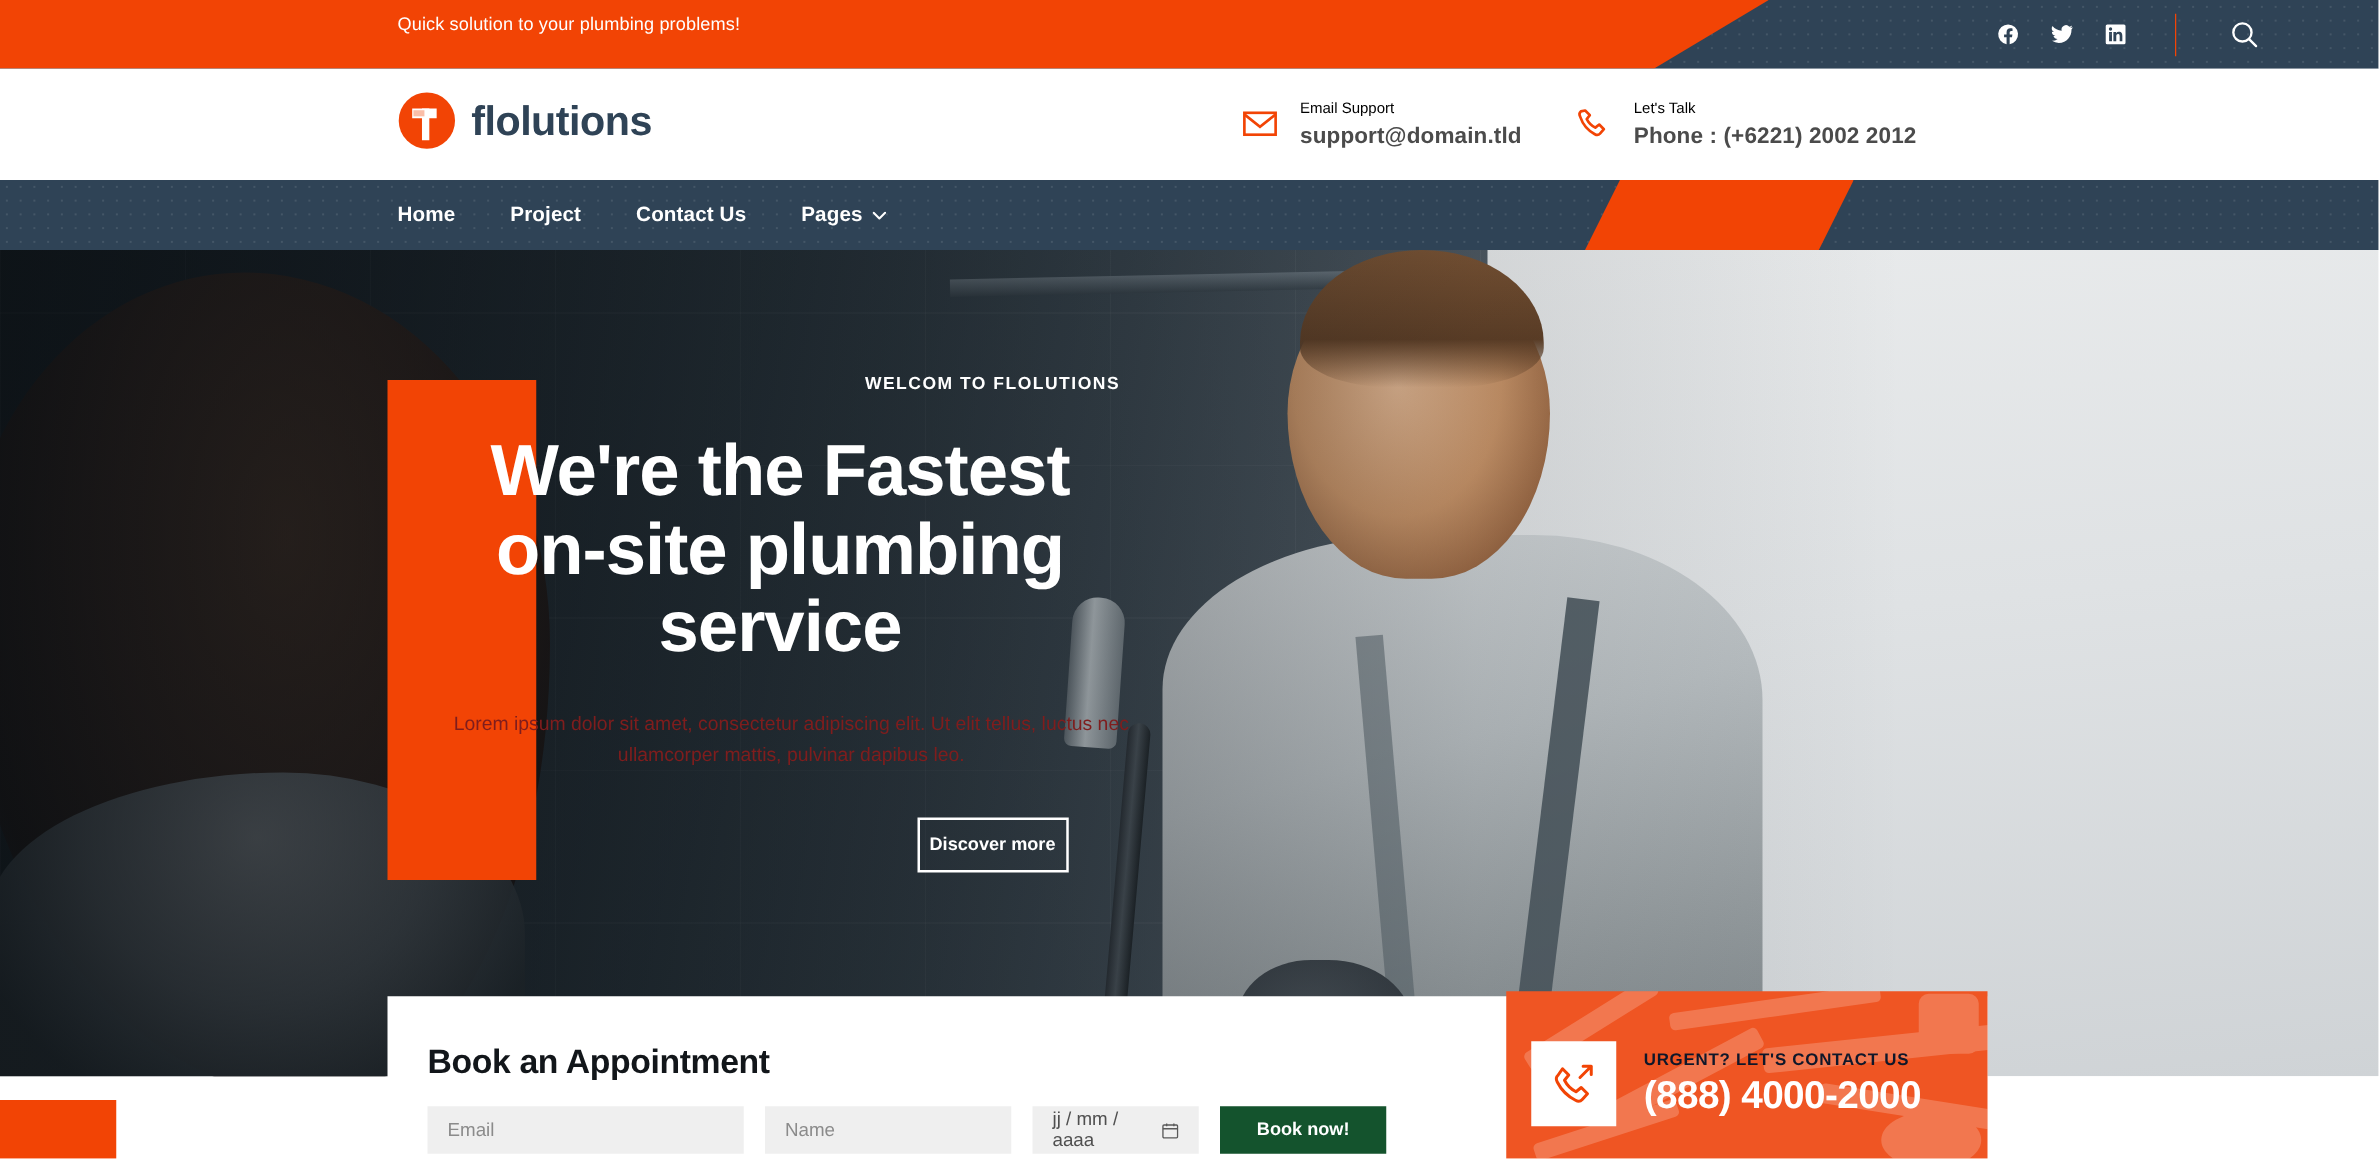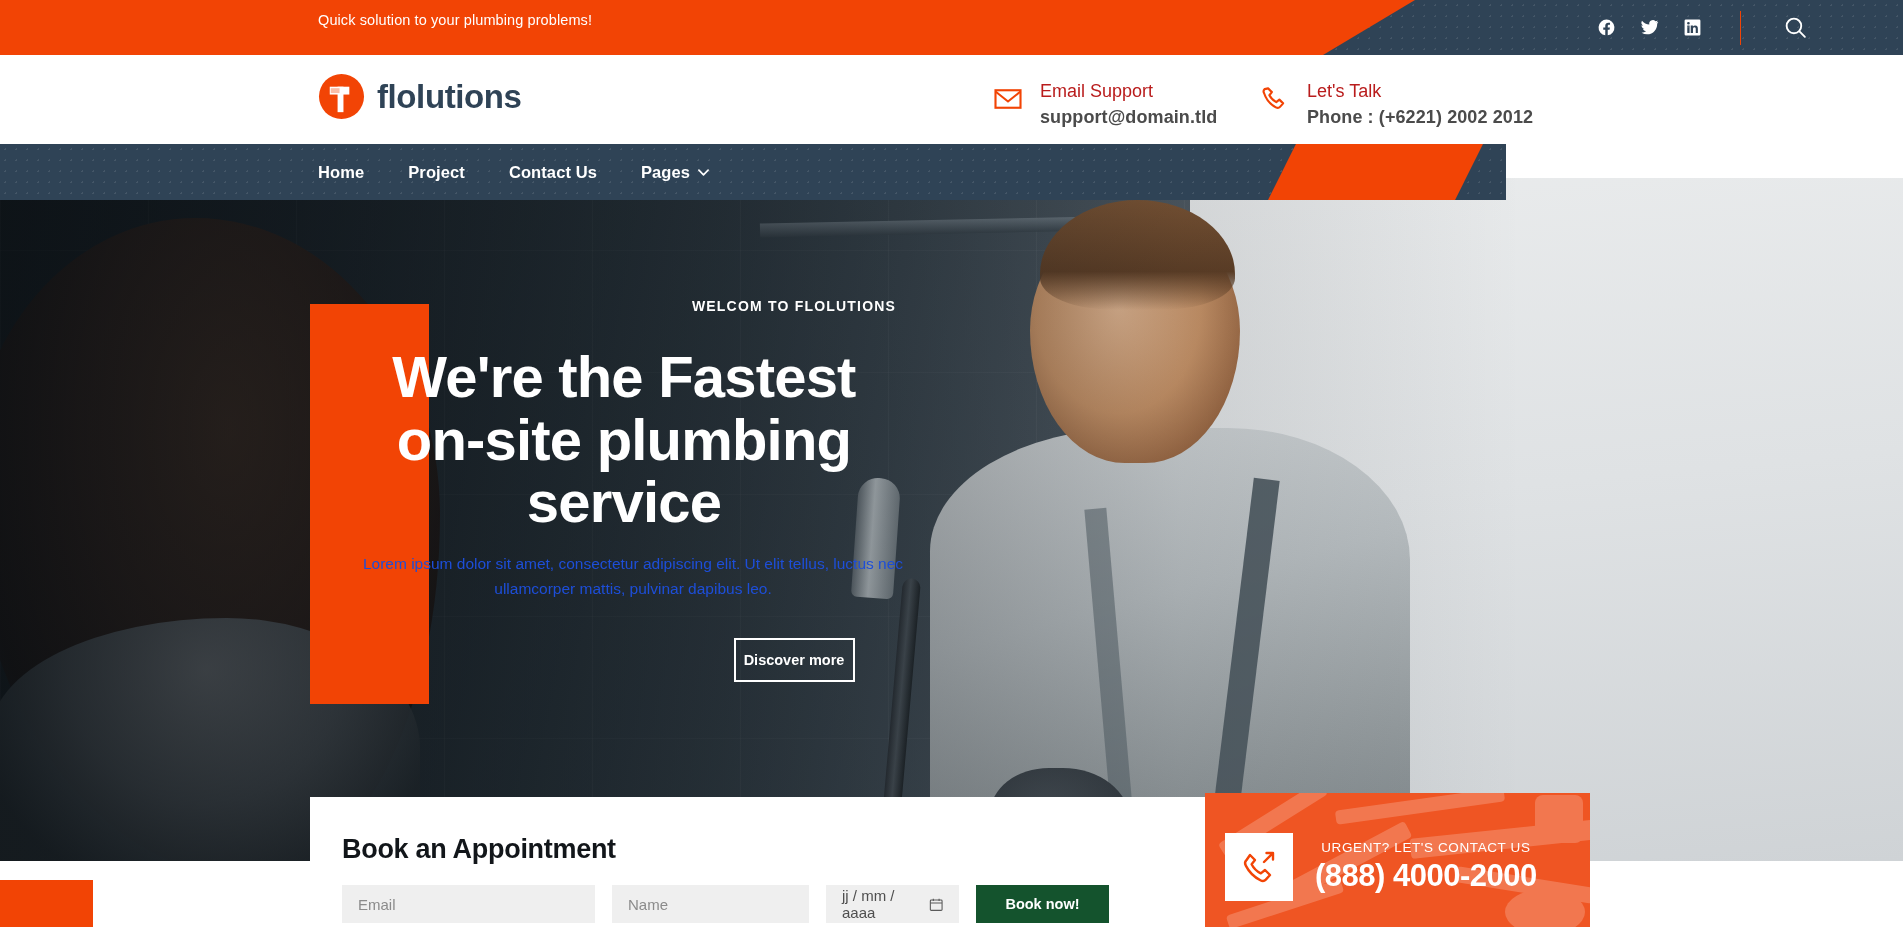--- a/index.html
+++ b/index.html
@@ -57,26 +57,26 @@
     font-size: 33px; font-weight: 700; color: #2f4356;
     letter-spacing: -.4px; font-family: "Liberation Sans", sans-serif;
   }
   .contact-group {
     position: absolute; top: 23px; display: flex; align-items: flex-start; gap: 17px;
   }
   .contact-email { left: 993px; }
   .contact-phone { left: 1260px; }
   .ci-box { width: 30px; height: 30px; margin-top: 6px; flex:none; }
   .ci-box svg { width: 30px; height: 30px; display:block; }
-  .c-label { font-size: 18px; color: #b91c1c; line-height: 1.45; }
+  .c-label { font-size: 12px; color: #000000; line-height: 1.45; }
   .c-value { font-size: 18px; color: #4b4b4b; font-weight: 700; line-height: 1.45; letter-spacing:.1px; }
 
   
   .navbar {
-    position: absolute; top: 144px; left: 0; width: 1506px; height: 56px;
+    position: absolute; top: 144px; left: 0; width: 1903px; height: 56px;
     background: #2f4356;
     background-image: radial-gradient(rgba(255,255,255,.10) 1px, transparent 1px);
     background-size: 11px 11px;
     z-index: 6; overflow: hidden;
   }
   .nav-accent {
     position: absolute; top: 0; left: 1268px; width: 215px; height: 56px;
     background: #f24405;
     clip-path: polygon(13% 0, 100% 0, 87% 100%, 0 100%);
   }
@@ -188,22 +188,22 @@
   }
   .hero-kicker {
     font-size: 14px; font-weight: 700; color: #ffffff;
     letter-spacing: 1.2px; margin-bottom: 32px;
   }
   .hero-title {
     font-size: 58px; line-height: 1.08; font-weight: 700; color: #ffffff;
     letter-spacing: -.8px; max-width: 560px;
   }
   .hero-desc {
-    margin-top: 17px; font-size: 15.5px; line-height: 1.62;
-    color: #1d4ed8; max-width: 578px;
+    margin-top: 33px; font-size: 15.5px; line-height: 1.62;
+    color: #7f1d1d; max-width: 578px;
   }
   .hero-btn {
     margin-top: 37px; display:inline-flex; align-items:center; justify-content:center;
     width: 121px; height: 44px; border: 2px solid #ffffff;
     color:#ffffff; font-size: 14.5px; font-weight: 700; cursor:pointer;
     background: transparent;
   }
 
   
   .book-card {
@@ -245,21 +245,21 @@
   .ut { position:absolute; background:#ffffff; border-radius:4px; }
   .urgent-inner {
     position:absolute; left: 20px; top: 40px; display:flex; align-items:center; gap: 22px;
   }
   .urgent-iconbox {
     width: 68px; height: 68px; background:#ffffff;
     display:flex; align-items:center; justify-content:center; flex:none;
   }
   .urgent-iconbox svg { width: 40px; height: 40px; display:block; }
   .urgent-label {
-    font-size: 13.5px; font-weight:400; color:#ffffff; letter-spacing:.6px;text-align:center;
+    font-size: 13.5px; font-weight:700; color:#0f172a; letter-spacing:.6px;
   }
   .urgent-number {
     font-size: 31px; font-weight:700; color:#ffffff; letter-spacing:-.5px;
     margin-top: 4px; line-height:1.1;
   }
   .orange-tab {
     position:absolute; left: 0px; top: 880px; width: 93px; height: 47px;
     background:#f24405; z-index: 7;
   }
 </style>

